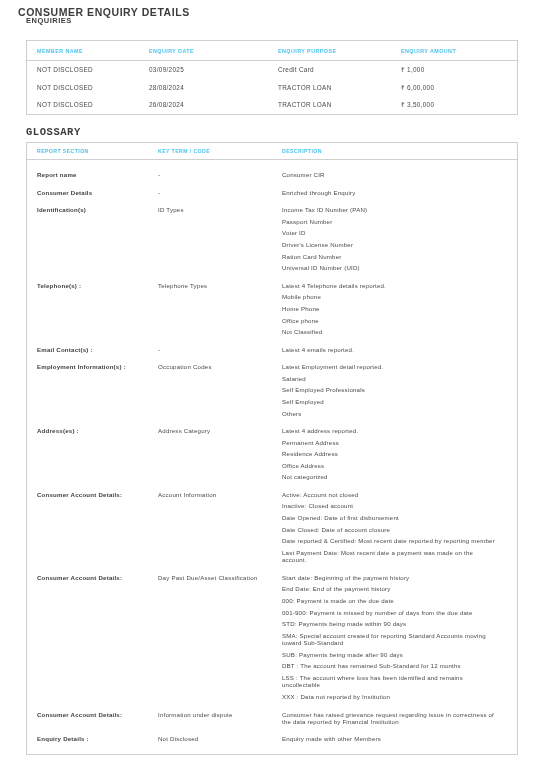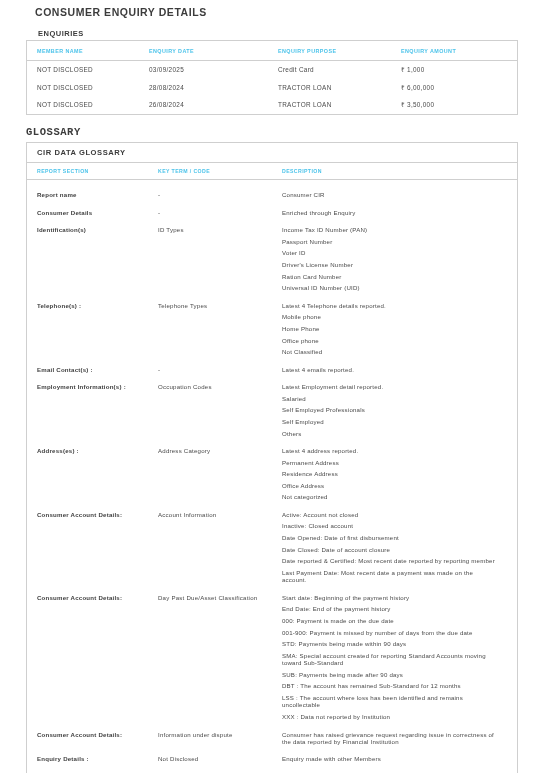--- a/index.html
+++ b/index.html
@@ -17,39 +17,38 @@
   .page {
     position: relative;
     width: 557px;
     height: 773px;
     background: #fff;
   }
 
   
   .page-title {
     position: absolute;
-    left: 35px;
+    left: 18px;
     top: 6px;
     font-size: 10.5px;
     font-weight: 700;
     letter-spacing: 0.55px;
     color: #3c3c3c;
     text-transform: uppercase;
   }
 
   .sub-title {
     position: absolute;
     left: 26px;
-    top: 29px;
+    top: 16px;
     font-size: 7.5px;
     font-weight: 700;
     letter-spacing: 0.5px;
     color: #3c3c3c;
     text-transform: uppercase;
-    margin-left: 12px;
   }
 
   .glossary-title {
     position: absolute;
     left: 26px;
     top: 126px;
     font-size: 10.5px;
     font-weight: 700;
     letter-spacing: 0.55px;
     color: #3c3c3c;
@@ -202,21 +201,20 @@
           <div class="cell c2">26/08/2024</div>
           <div class="cell c3">TRACTOR LOAN</div>
           <div class="cell c4">₹ 3,50,000</div>
         </div>
       </div>
   </div>
 
   <div class="glossary-title">GLOSSARY</div>
 
   <div class="gl-table">
-    <div class="gl-caption">CIR DATA GLOSSARY</div>
     <div class="gl-head">
       <div class="cell g1">REPORT SECTION</div>
       <div class="cell g2">KEY TERM / CODE</div>
       <div class="cell g3">DESCRIPTION</div>
     </div>
     <div class="gl-body" id="gl-body">
         <div class="gl-row">
           <div class="g1 gl-section">Report name</div>
           <div class="g2 gl-key">-</div>
           <div class="g3 gl-desc">

